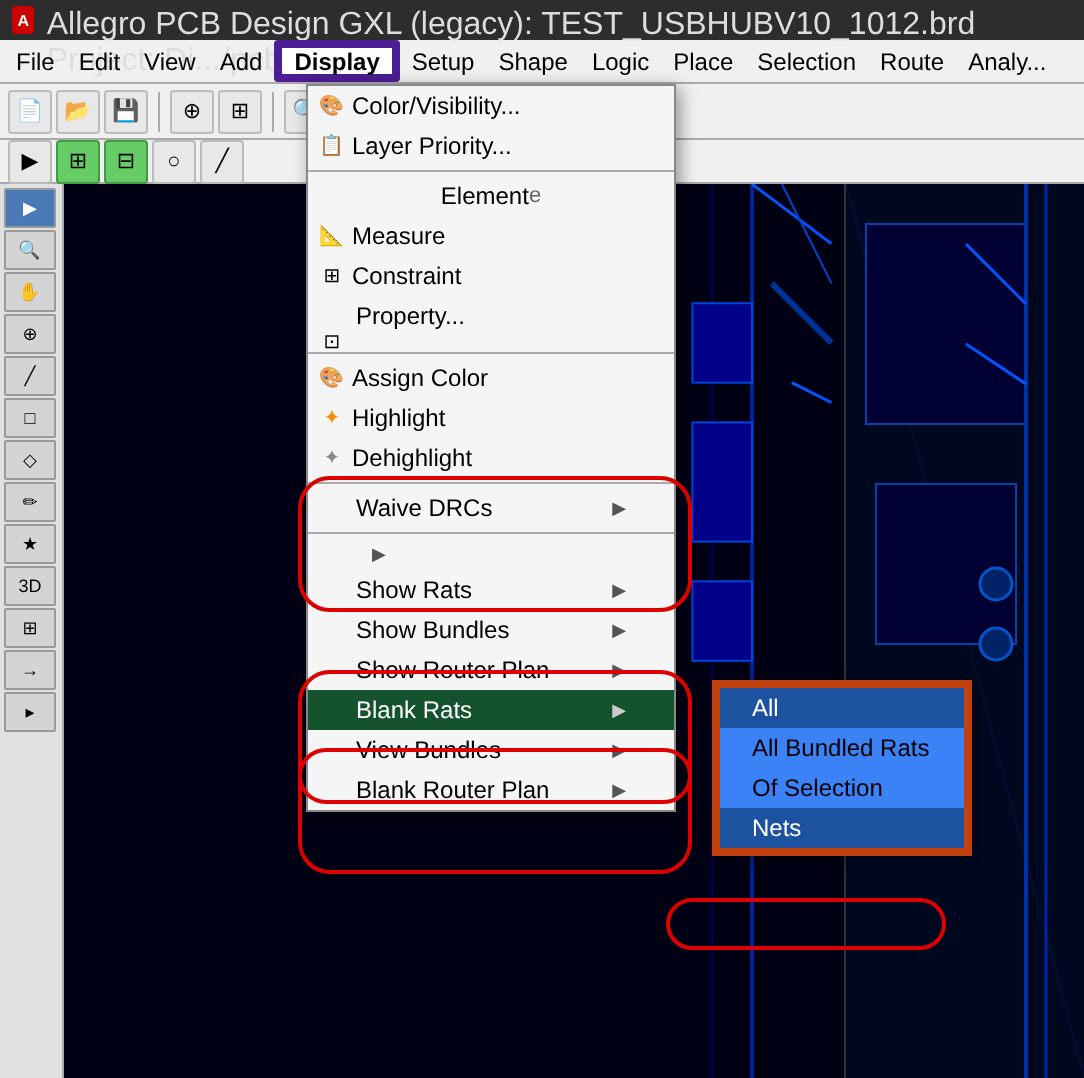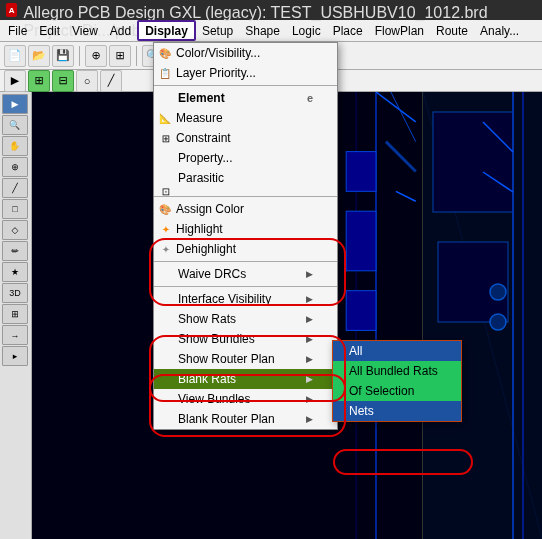--- a/index.html
+++ b/index.html
@@ -52,21 +52,21 @@
       font-size: 12px;
       color: #000;
       cursor: pointer;
       white-space: nowrap;
       height: 100%;
       display: flex;
       align-items: center;
     }
     .menu-item.highlighted {
       background: #fff;
-      border: 2px solid #4c1d95;
+      border: 4px solid #4c1d95;
       border-radius: 2px;
       font-weight: bold;
     }
 
     
     .toolbar {
       background: #f0f0f0;
       border-bottom: 1px solid #aaa;
       display: flex;
       align-items: center;
@@ -197,32 +197,32 @@
       font-size: 9px;
       color: #555;
       margin-left: 8px;
     }
     .dropdown-separator {
       height: 1px;
       background: #aaa;
       margin: 2px 0;
     }
     .dropdown-item.highlighted-item {
-      background: #4d7c0f;
+      background: #14532d;
       color: #fff;
     }
     .dropdown-item.highlighted-item .arrow { color: #ccc; }
 
     
     .submenu {
       position: absolute;
       top: 340px;
-      left: 332px;
-      background: #22c55e;
-      border: 1px solid #c2410c;
+      left: 356px;
+      background: #3b82f6;
+      border: 4px solid #c2410c;
       box-shadow: 2px 2px 8px rgba(0,0,0,0.4);
       z-index: 1001;
       min-width: 130px;
     }
     .submenu-item {
       padding: 3px 16px;
       font-size: 12px;
       color: #000;
       cursor: pointer;
       white-space: nowrap;
@@ -243,21 +243,21 @@
 <div class="menu-bar">
   <div class="menu-item">File</div>
   <div class="menu-item">Edit</div>
   <div class="menu-item">View</div>
   <div class="menu-item">Add</div>
   <div class="menu-item highlighted">Display</div>
   <div class="menu-item">Setup</div>
   <div class="menu-item">Shape</div>
   <div class="menu-item">Logic</div>
   <div class="menu-item">Place</div>
-  <div class="menu-item">FlowPlan</div>
+  <div class="menu-item">Selection</div>
   <div class="menu-item">Route</div>
   <div class="menu-item">Analy...</div>
 </div>
 
 <div class="toolbar">
   <div class="toolbar-btn">📄</div>
   <div class="toolbar-btn">📂</div>
   <div class="toolbar-btn">💾</div>
   <div class="toolbar-separator"></div>
   <div class="toolbar-btn">⊕</div>
@@ -334,42 +334,39 @@
     <span>Color/Visibility...</span>
   </div>
 
   <div class="dropdown-item has-icon">
     <span class="item-icon">📋</span>
     <span>Layer Priority...</span>
   </div>
   <div class="dropdown-separator"></div>
 
 
-  <div class="dropdown-item" style="justify-content: space-between; font-weight: bold;">
+  <div class="dropdown-item" style="justify-content: center;">
     <span>Element</span>
     <span style="font-size:11px;color:#666;">e</span>
   </div>
 
   <div class="dropdown-item has-icon">
     <span class="item-icon">📐</span>
     <span>Measure</span>
   </div>
 
   <div class="dropdown-item has-icon">
     <span class="item-icon">⊞</span>
     <span>Constraint</span>
   </div>
 
   <div class="dropdown-item">
     <span>Property...</span>
   </div>
 
-  <div class="dropdown-item">
-    <span>Parasitic</span>
-  </div>
 
   <div class="dropdown-item has-icon">
     <span class="item-icon">⊡</span>
   </div>
   <div class="dropdown-separator"></div>
 
   <div class="dropdown-item has-icon">
     <span class="item-icon" style="color:#f80;">🎨</span>
     <span>Assign Color</span>
   </div>
@@ -385,21 +382,20 @@
   </div>
   <div class="dropdown-separator"></div>
 
   <div class="dropdown-item">
     <span>Waive DRCs</span>
     <span class="arrow">▶</span>
   </div>
   <div class="dropdown-separator"></div>
 
   <div class="dropdown-item">
-    <span>Interface Visibility</span>
     <span class="arrow">▶</span>
   </div>
 
   <div class="dropdown-item">
     <span>Show Rats</span>
     <span class="arrow">▶</span>
   </div>
 
   <div class="dropdown-item">
     <span>Show Bundles</span>

